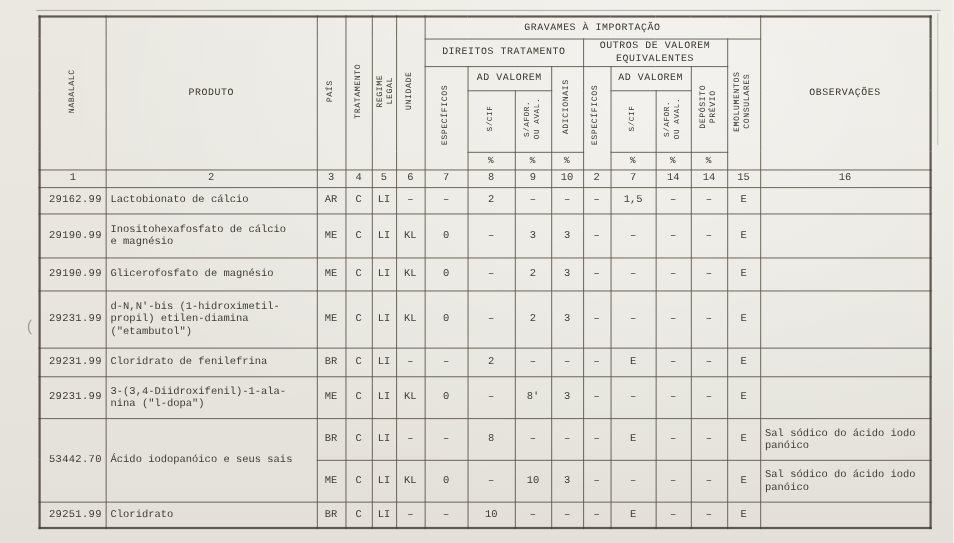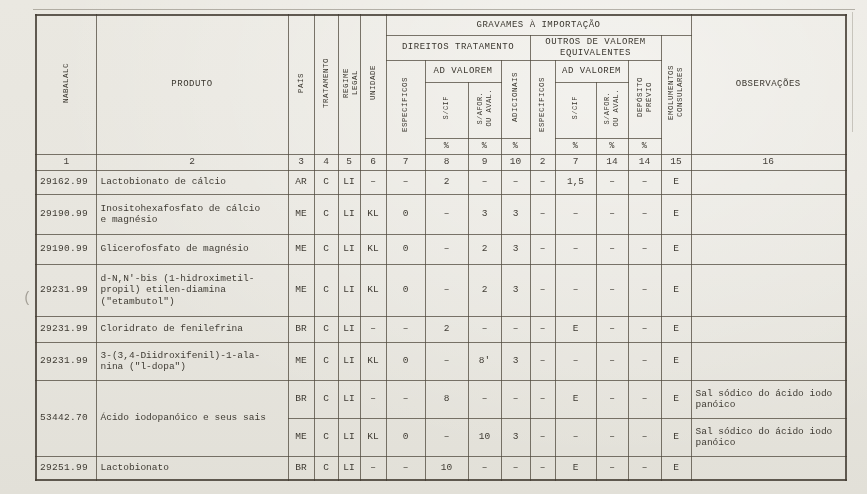--- a/index.html
+++ b/index.html
@@ -37,21 +37,21 @@
     line-height:9px;
   }
   .vert-sm { font-size:7px; letter-spacing:0.5px; }
   tr.h1 { height:20px; } tr.h2 { height:24px; } tr.h3 { height:22px; }
   tr.h4 { height:56px; } tr.h5 { height:16px; }
   tr.h5 th { font-size:8.5px; }
   tr.nums { height:16px; }
   tr.nums td { font-size:9.5px; color:#45403a; }
   .tariff td { font-size:9.5px; line-height:11.5px; }
   td.c-prod, td.c-obs { text-align:left; white-space:pre-line; padding-left:4px; }
-  td.c-code { text-align:left; padding-left:3px; letter-spacing:0.3px; }
+  td.c-code { text-align:right; padding-left:3px; letter-spacing:0.3px; }
   tr.r1 { height:24px; } tr.r2 { height:40px; } tr.r3 { height:30px; }
   tr.r4 { height:52px; } tr.r5 { height:26px; } tr.r6 { height:38px; }
   tr.r7 { height:38px; } tr.r8 { height:38px; } tr.r9 { height:24px; }
   .artifact { position:absolute; }
   .top-line { left:33px; top:9px; width:822px; height:1px; background:rgba(120,114,102,0.5); }
   .right-line { left:852px; top:12px; width:1px; height:120px; background:rgba(140,134,122,0.4); }
   .smudge { left:23px; top:290px; font-size:14px; color:rgba(80,74,62,0.45); }
 </style>
 </head>
 <body>
@@ -285,21 +285,21 @@
         <td>–</td>
         <td>–</td>
         <td>–</td>
         <td>–</td>
         <td>E</td>
         <td class="c-obs">Sal sódico do ácido iodo
 panóico</td>
       </tr>
       <tr class="r9">
         <td class="c-code">29251.99</td>
-        <td class="c-prod">Lactobionato</td>
+        <td class="c-prod">Cloridrato</td>
         <td>BR</td>
         <td>C</td>
         <td>LI</td>
         <td>–</td>
         <td>–</td>
         <td>10</td>
         <td>–</td>
         <td>–</td>
         <td>–</td>
         <td>E</td>

